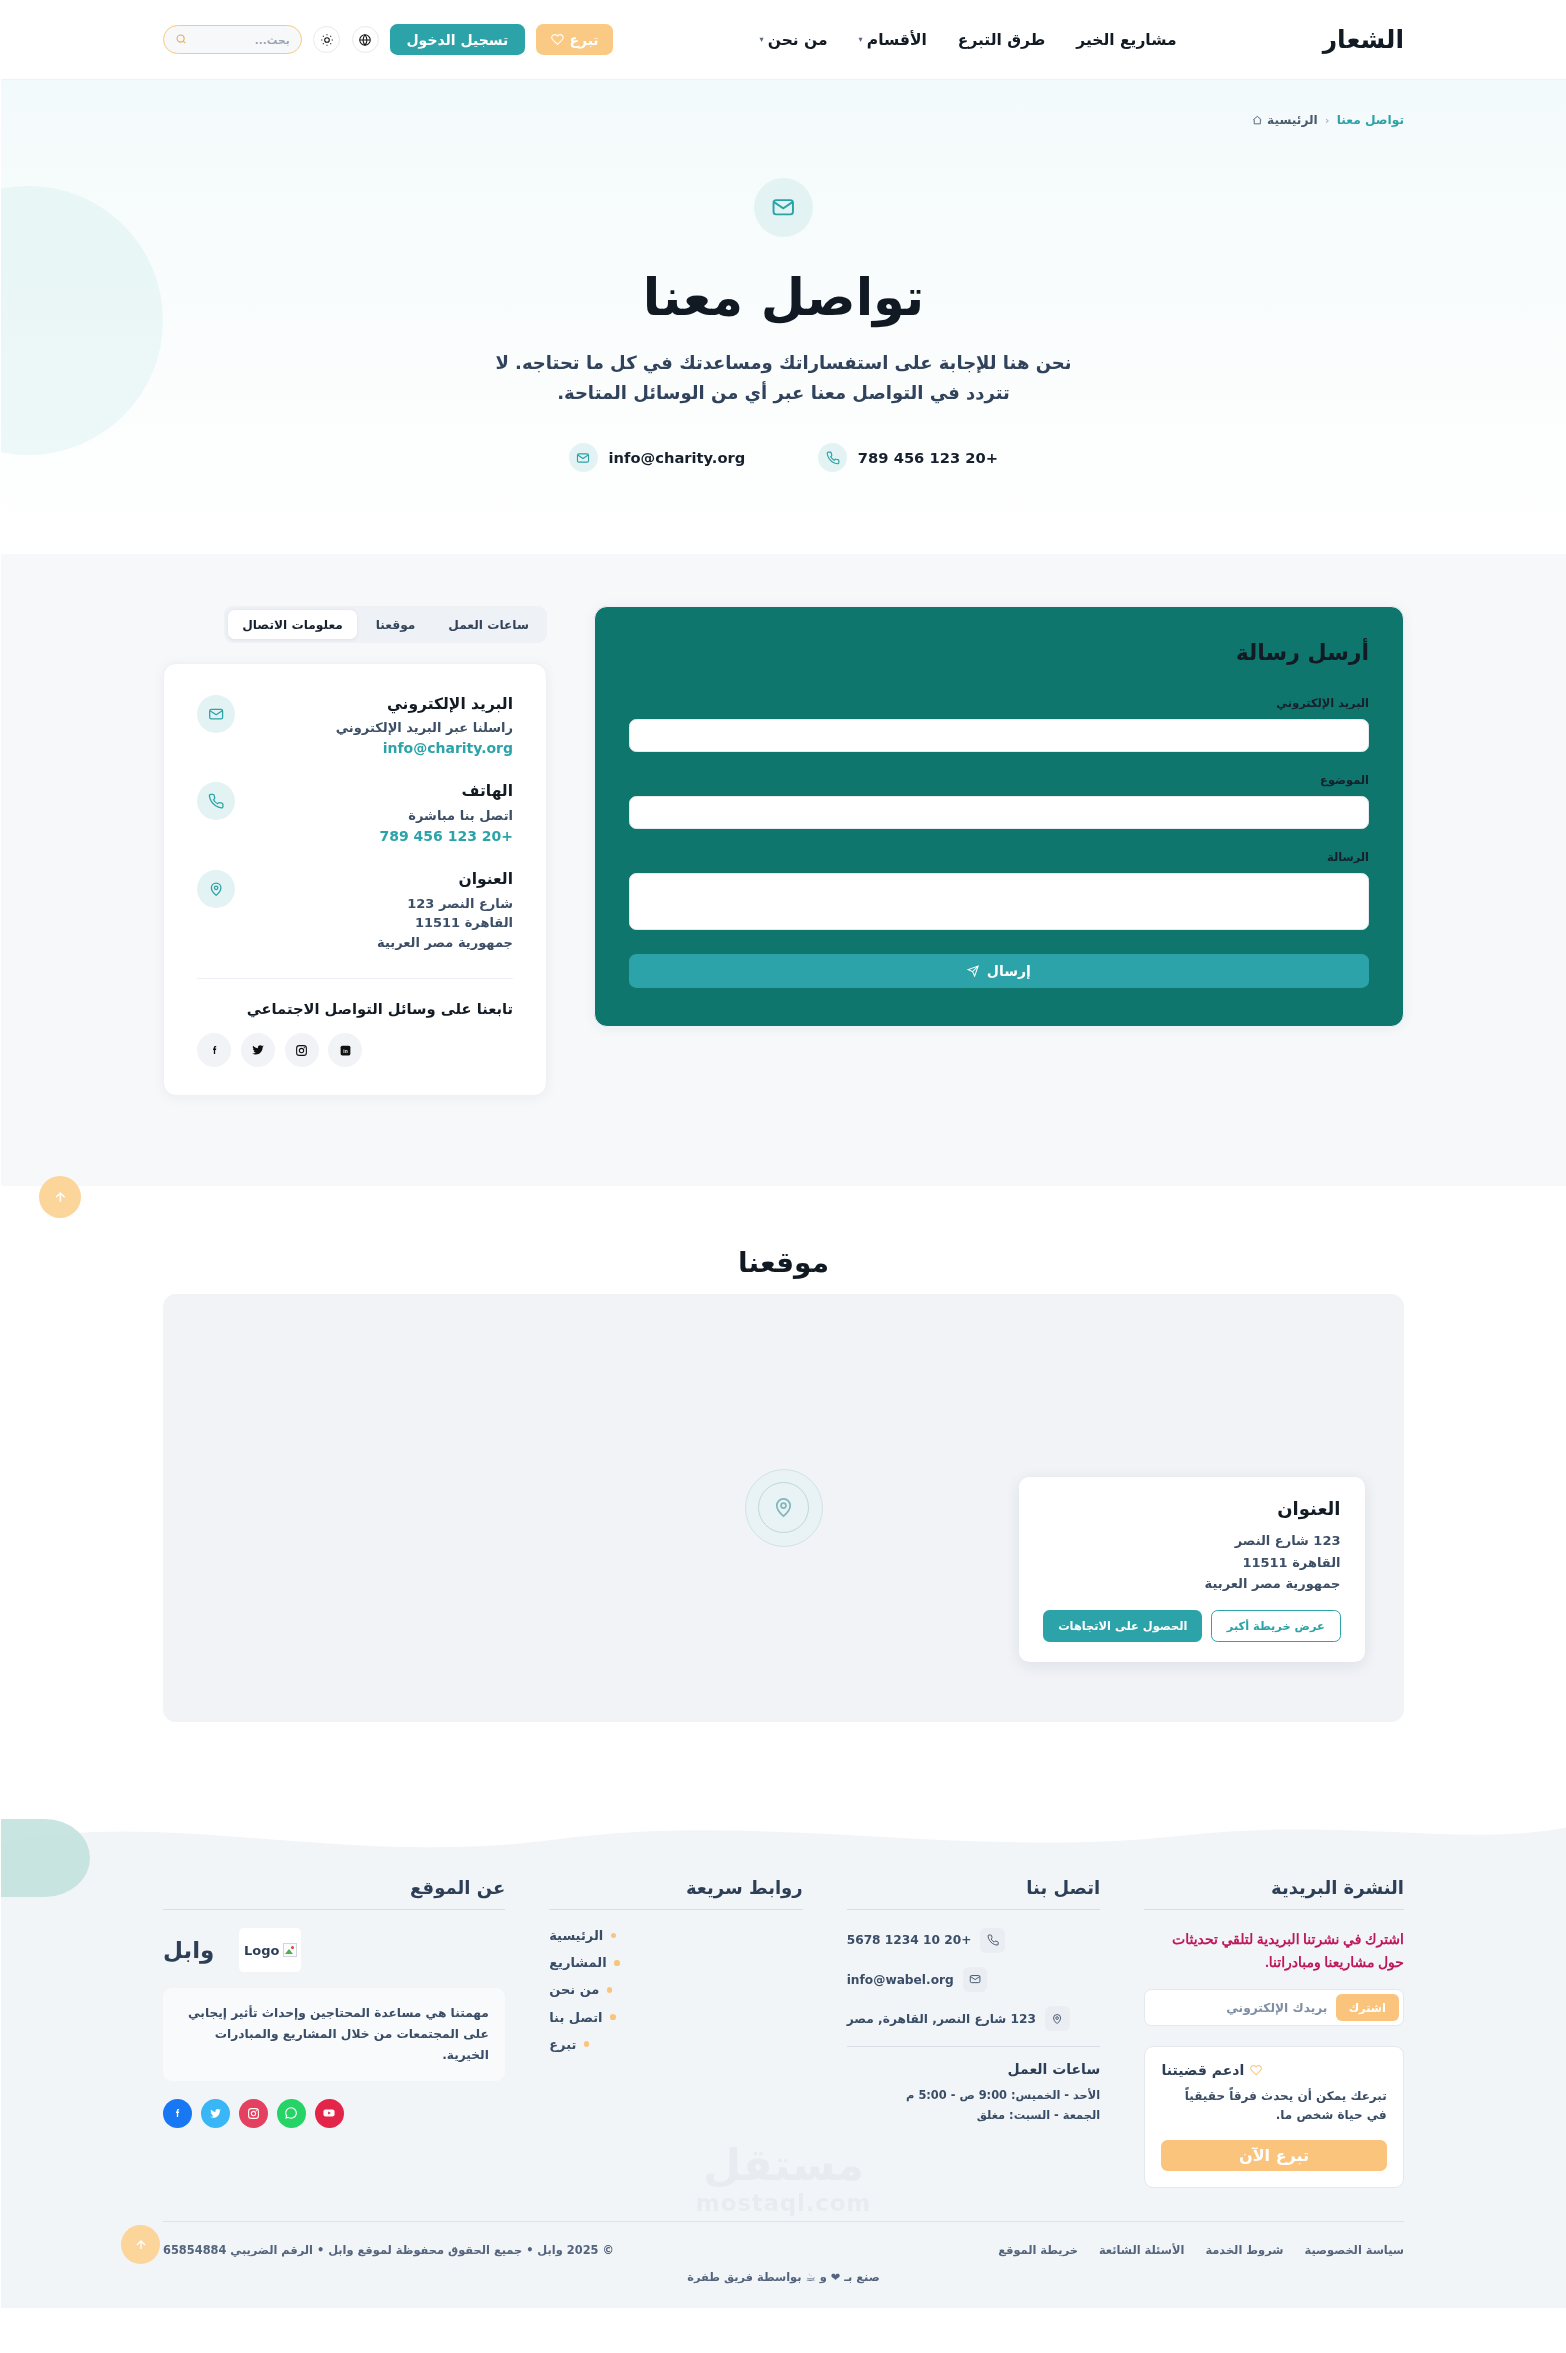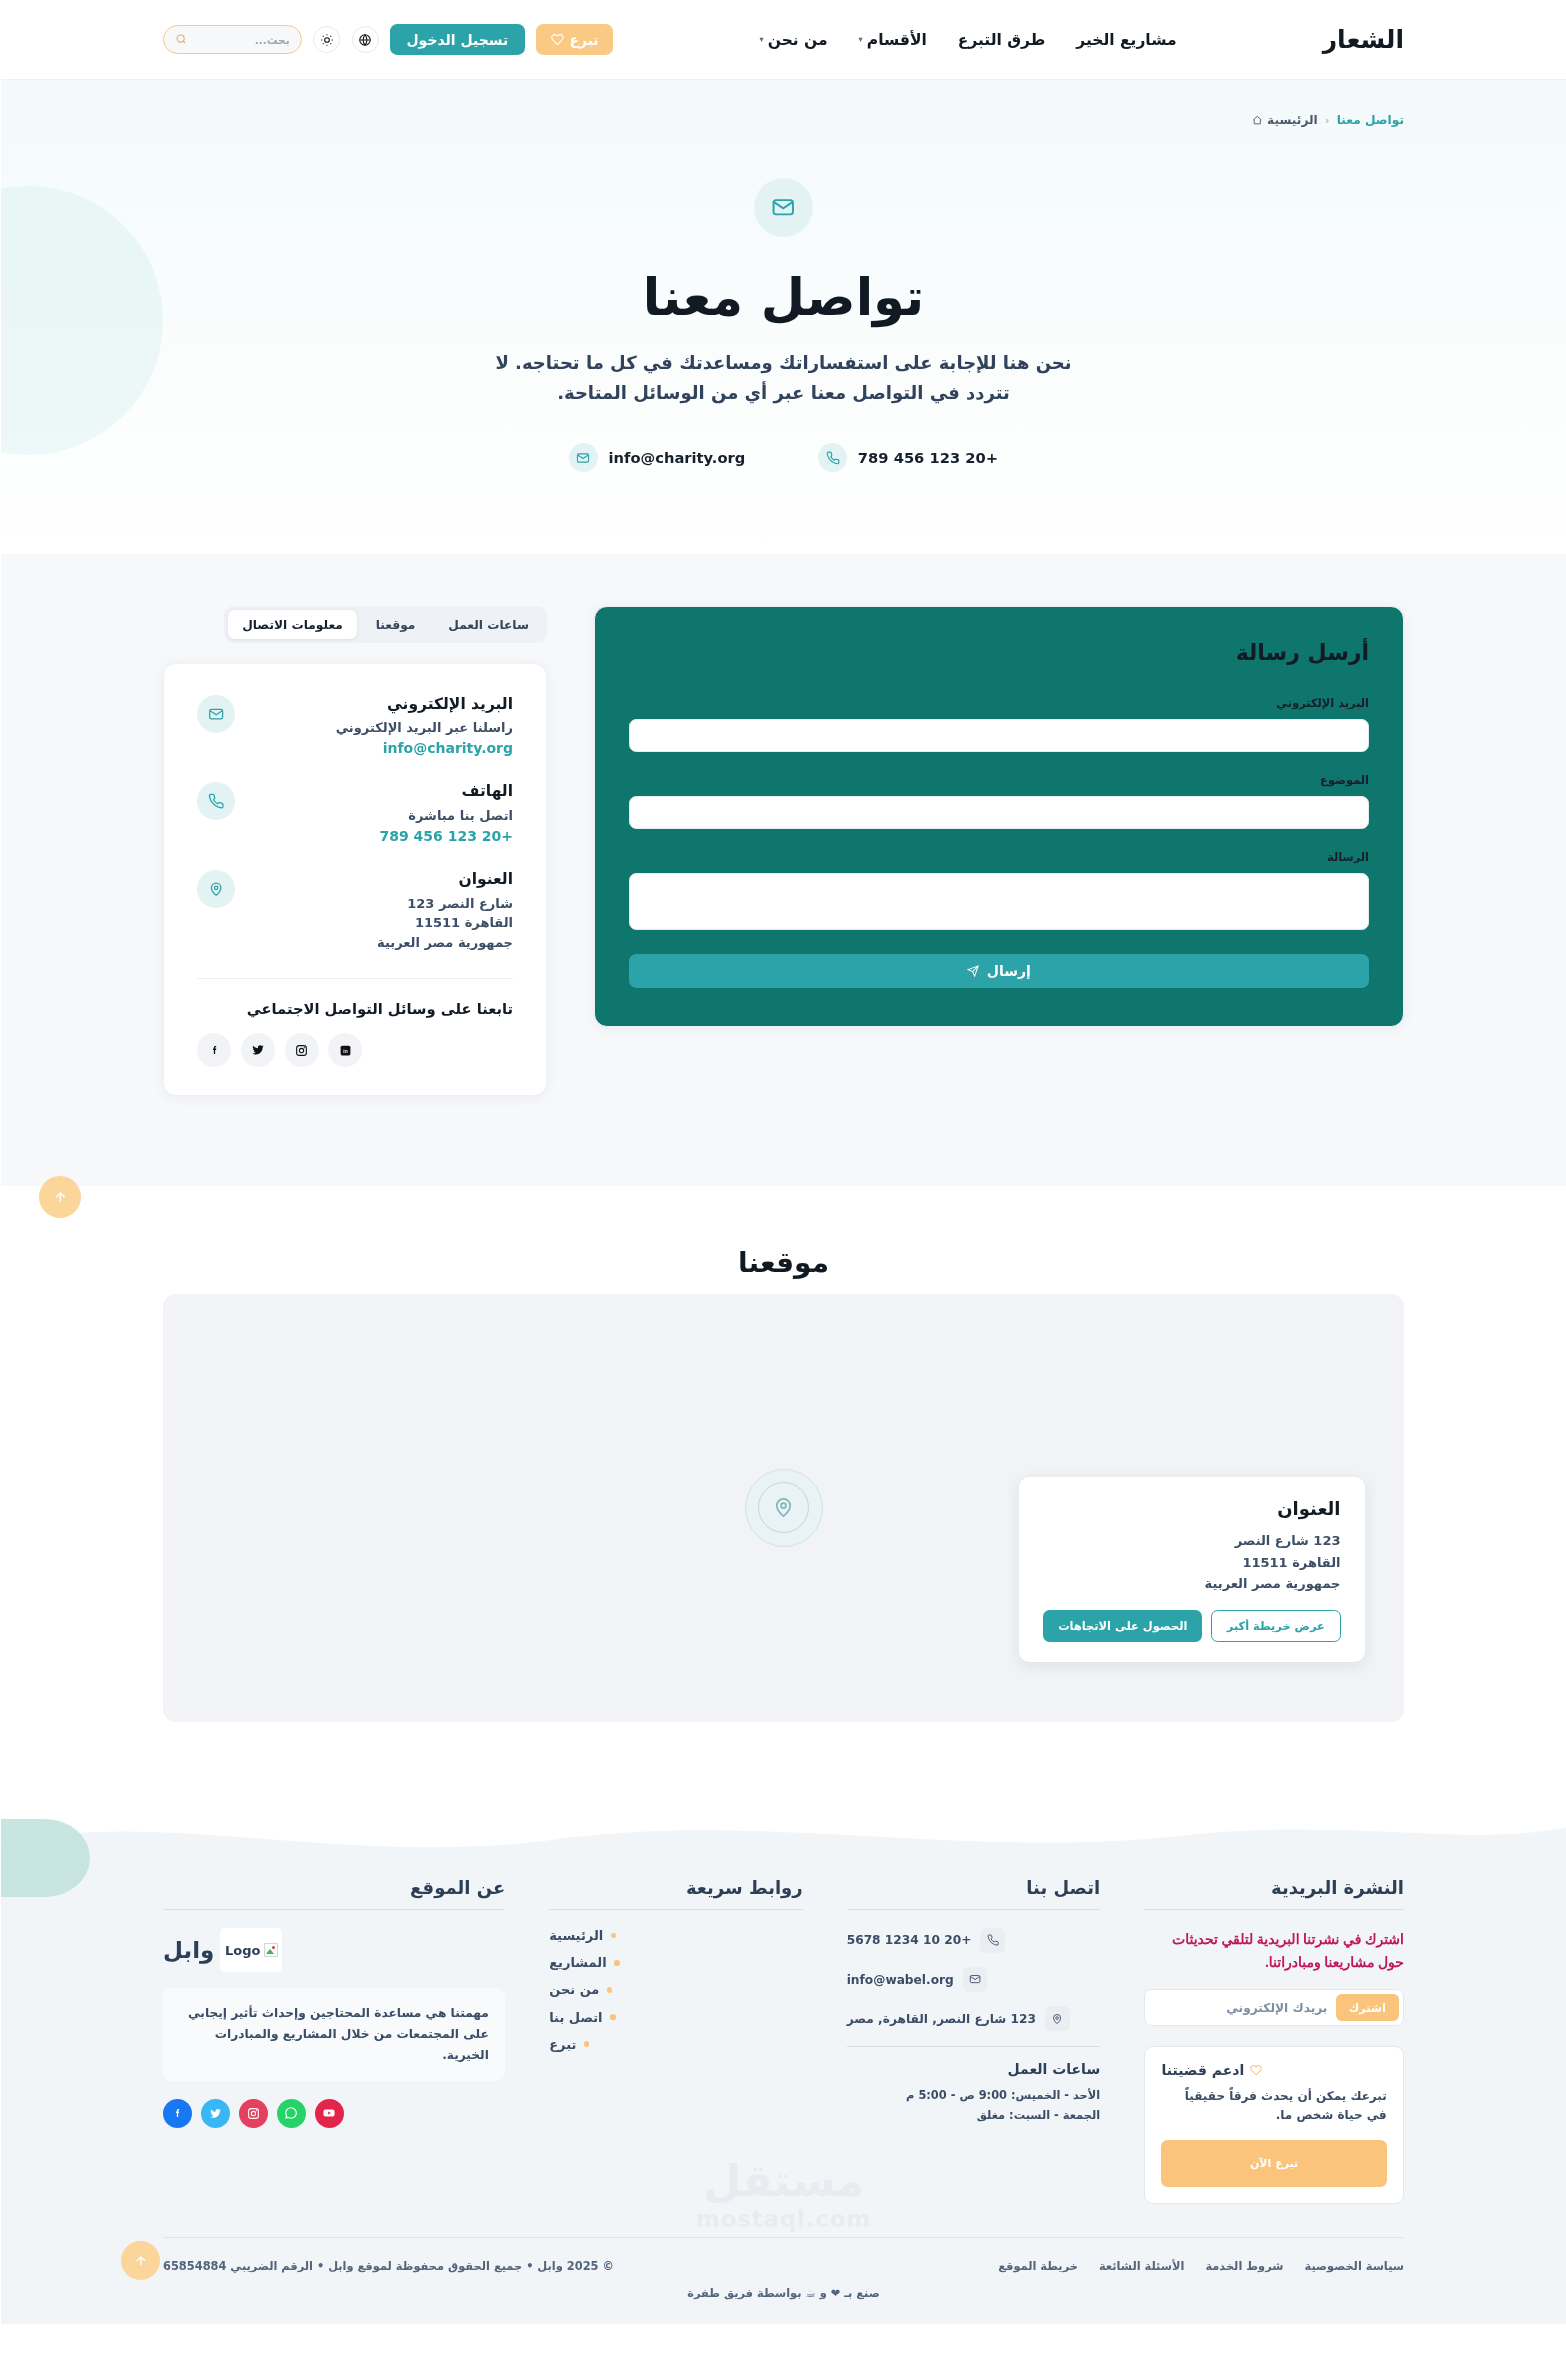--- a/index.html
+++ b/index.html
@@ -118,21 +118,21 @@
   
   .footwrap{position:relative;background:#f2f5f8;padding-top:73px;}
   .wave{position:absolute;top:-0.8px;left:0;width:100%;height:73px;}
   .blob{position:absolute;left:0;top:14.7px;width:90px;height:78px;
     background:#bfe0dd;border-radius:0 60% 60% 0;opacity:.85;}
   .foot-grid{display:flex;padding:0 163px;gap:44px;align-items:flex-start;justify-content:space-between;}
   .fcol{flex:1;text-align:right;}
   .fcol.about{flex:1.35;}
   .fh{font-size:18px;font-weight:900;color:#2d3f57;margin-bottom:11.4px;}
   .fh-line{height:0.8px;background:#d8dfe7;margin-bottom:18px;}
-  .logo-line{display:flex;align-items:center;gap:6px;justify-content:flex-start;
+  .logo-line{display:flex;align-items:center;gap:25px;justify-content:flex-start;
     flex-direction:row-reverse;margin-bottom:16.3px;}
   .logo-name{font-size:23px;font-weight:900;color:#2d3f57;}
   .logo-img{width:62px;height:44px;background:#fff;border-radius:4.9px;display:flex;
     align-items:center;justify-content:center;gap:3.3px;padding:3.3px;}
   .brokenimg{width:14px;height:14px;border:0.8px solid #cfd6de;background:#fafbfc;position:relative;flex:0 0 auto;}
   .brokenimg:after{content:"";position:absolute;left:1.6px;bottom:1.6px;width:0;height:0;
     border-left:4.1px solid transparent;border-right:4.1px solid transparent;border-bottom:5.7px solid #4caf50;}
   .brokenimg:before{content:"";position:absolute;right:1.6px;top:1.6px;width:3.3px;height:3.3px;
     border-radius:50%;background:#e23b3b;}
   .alt-txt{font-size:13px;font-weight:900;color:#2d3f57;}
@@ -161,21 +161,21 @@
   .news-field input{border:none;outline:none;background:transparent;flex:1;
     font-family:inherit;font-size:12.2px;font-weight:800;color:#3a4d66;text-align:right;padding:4.9px 8.2px;}
   .news-field input::placeholder{color:#7e8fa3;}
   .btn-sub{background:#fbc47c;color:#fff;border:none;border-radius:5.7px;padding:6.5px 13px;
     font-size:11.4px;font-weight:900;font-family:inherit;cursor:pointer;}
   .cause-box{background:#fff;border:0.8px solid #e3e8ee;border-radius:9px;padding:15.5px 16.3px 16.3px;}
   .cause-h{font-size:14px;font-weight:900;color:#2d3f57;margin-bottom:9px;
     display:flex;align-items:center;gap:5.7px;justify-content:flex-start;flex-direction:row-reverse;}
   .cause-p{font-size:12px;font-weight:800;color:#3a4d66;line-height:1.6;margin-bottom:14px;}
   .btn-donate2{width:100%;background:#fbc47c;color:#fff;border:none;border-radius:6.5px;
-    height:47px;font-size:11px;font-weight:900;font-family:inherit;cursor:pointer;}
+    height:31px;font-size:16px;font-weight:900;font-family:inherit;cursor:pointer;}
 
   .bottombar{padding:33px 163px 0;position:relative;}
   .bb-line{height:0.8px;background:#dde3ea;margin-bottom:21px;}
   .bb{display:flex;align-items:center;justify-content:space-between;}
   .bb-links{display:flex;gap:21px;}
   .bb-links span{font-size:11.4px;font-weight:800;color:#53647c;cursor:pointer;}
   .bb-copy{font-size:11.4px;font-weight:800;color:#53647c;text-align:left;}
   .made{text-align:center;padding:13px 0 24.5px;font-size:11.4px;font-weight:800;color:#53647c;
     display:flex;align-items:center;justify-content:center;gap:4.9px;}
   .watermark{position:absolute;left:50%;top:-49px;transform:translateX(-50%);

